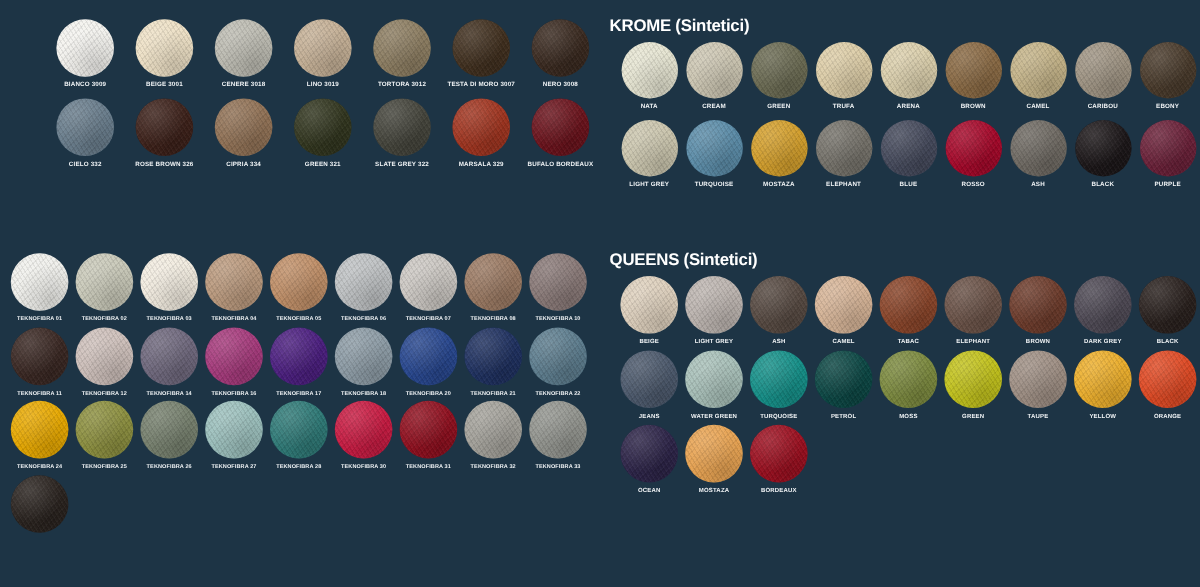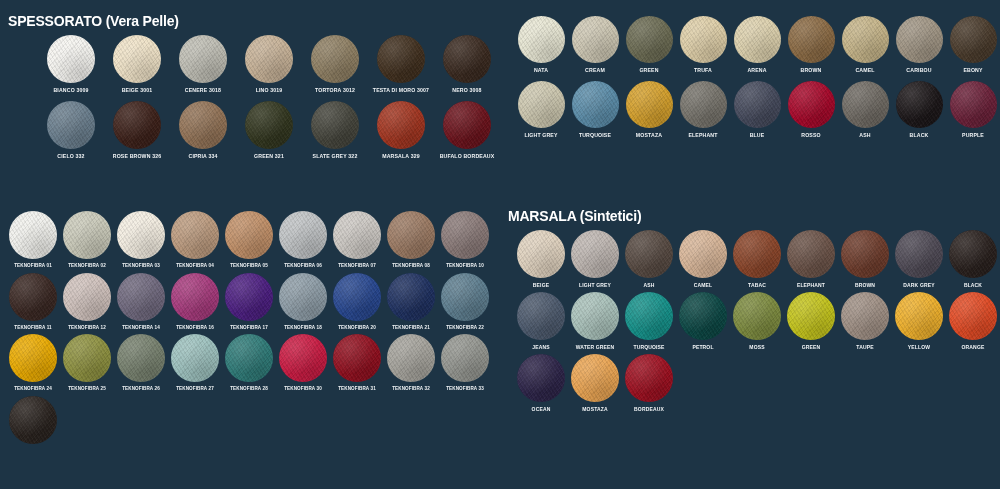--- a/index.html
+++ b/index.html
@@ -111,21 +111,20 @@
   .sec-queens .swatch-row { margin-bottom: 4px; }
   .sec-queens .swatch-rows { margin-left: 10px; }
   .sec-queens .label { font-size: 5px; }
 </style>
 </head>
 <body style="background: rgb(29, 52, 69);">
 
 <div class="page">
 
   <div class="panel sec-spessorato">
-    <div class="panel-title">SPESSORATO (Vera Pelle)</div>
     <div class="swatch-rows">
         <div class="swatch-row">
           <div class="cell">
             <div class="dot tex" style="background: rgb(244, 243, 239);"></div>
             <div class="label">BIANCO 3009</div>
           </div>
           <div class="cell">
             <div class="dot tex" style="background: rgb(238, 225, 198);"></div>
             <div class="label">BEIGE 3001</div>
           </div>
@@ -177,20 +176,21 @@
           </div>
           <div class="cell">
             <div class="dot tex" style="background: rgb(107, 19, 28);"></div>
             <div class="label">BUFALO BORDEAUX</div>
           </div>
         </div>
       </div>
   </div>
 
   <div class="panel sec-krome">
+    <div class="panel-title">KROME (Sintetici)</div>
     <div class="swatch-rows">
         <div class="swatch-row">
           <div class="cell">
             <div class="dot tex" style="background: rgb(230, 229, 210);"></div>
             <div class="label">NATA</div>
           </div>
           <div class="cell">
             <div class="dot tex" style="background: rgb(204, 198, 178);"></div>
             <div class="label">CREAM</div>
           </div>
@@ -383,21 +383,21 @@
         <div class="swatch-row">
           <div class="cell">
             <div class="dot tex" style="background: rgb(42, 35, 31);"></div>
             <div class="label"></div>
           </div>
         </div>
       </div>
   </div>
 
   <div class="panel sec-queens">
-    <div class="panel-title">MARSALA (Sintetici)</div>
+    <div class="panel-title">QUEENS (Sintetici)</div>
     <div class="swatch-rows">
         <div class="swatch-row">
           <div class="cell">
             <div class="dot tex" style="background: rgb(222, 208, 189);"></div>
             <div class="label">BEIGE</div>
           </div>
           <div class="cell">
             <div class="dot tex" style="background: rgb(189, 181, 176);"></div>
             <div class="label">LIGHT GREY</div>
           </div>

